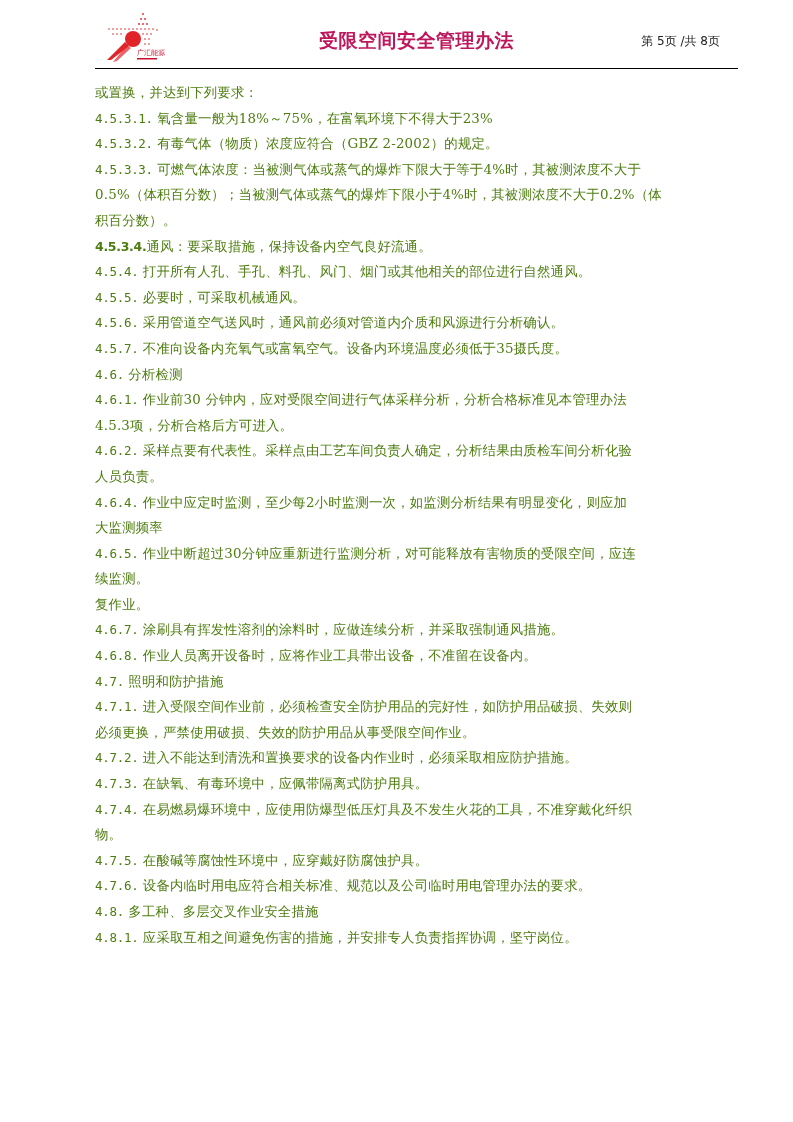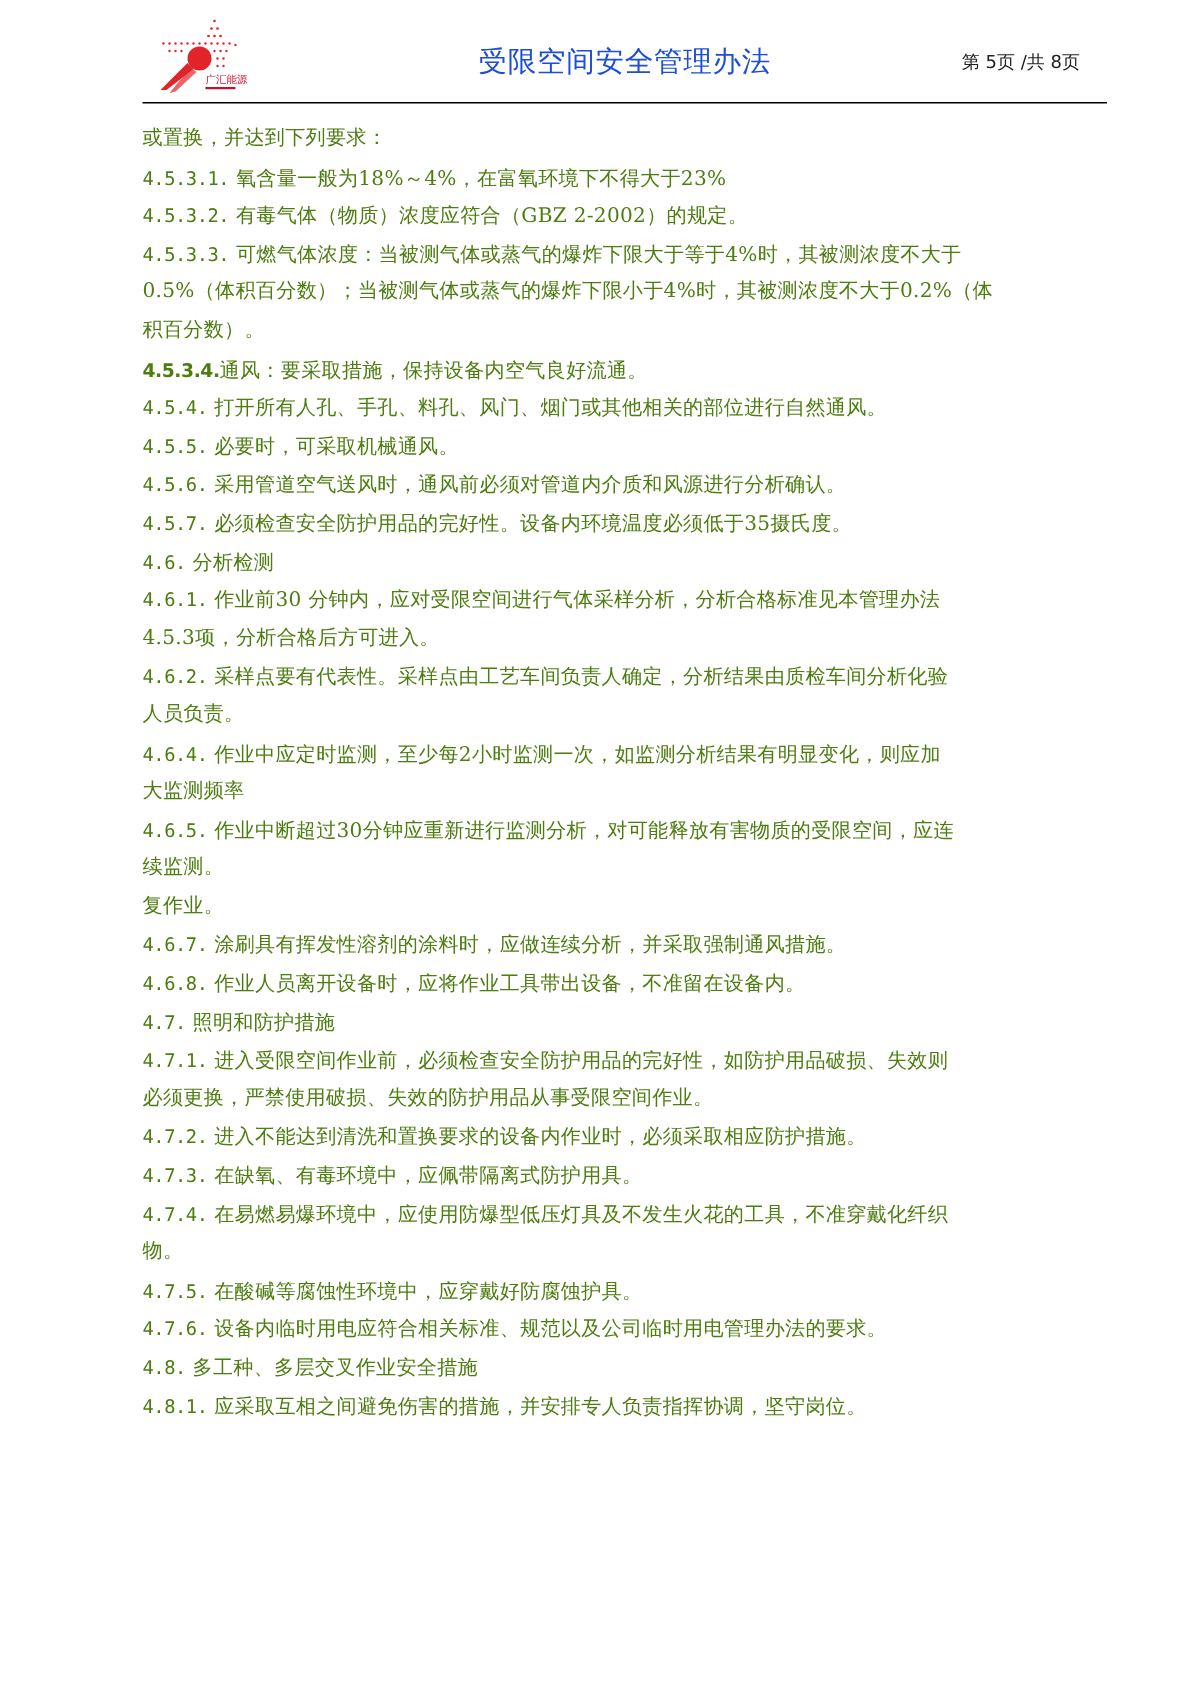--- a/index.html
+++ b/index.html
@@ -1,21 +1,21 @@
 <!DOCTYPE html>
 <html><head>
 <meta charset="utf-8">
 <style>
   html, body { margin: 0; padding: 0; background: #ffffff; }
   body { width: 793px; height: 1122px; position: relative; overflow: hidden;
          font-family: "DejaVu Serif", "Liberation Serif", serif; color: #111; }
   .header { position: absolute; left: 95px; top: 0; width: 643px; height: 69px; }
   .logo { position: absolute; left: 8px; top: 8px; width: 62px; height: 56px; }
   .doc-title { position: absolute; left: 0; right: 0; top: 28px; text-align: center;
-               font-family: "DejaVu Sans", "Liberation Sans", sans-serif; font-size: 19px; color: #1d4ed8; letter-spacing: 0.5px; }
+               font-family: "DejaVu Sans", "Liberation Sans", sans-serif; font-size: 19px; color: #be185d; letter-spacing: 0.5px; font-weight: bold; }
   .page-num { position: absolute; right: 18px; top: 33px; font-size: 12px;
               font-family: "DejaVu Sans", "Liberation Sans", sans-serif; color: #222; }
   .header-rule { position: absolute; left: 95px; top: 68px; width: 643px; height: 0; border-top: 1.3px solid #000; }
   .content { position: absolute; left: 95px; top: 80px; width: 645px; }
   .line { height: 25.6px; line-height: 25.6px; font-size: 13.4px; white-space: nowrap; color: #4d7c0f; letter-spacing: 0.2px; }
   .num { font-family: "DejaVu Sans Mono", "Liberation Mono", monospace; font-size: 12.5px; letter-spacing: -0.3px; }
   .num-sans { font-family: "DejaVu Sans", "Liberation Sans", sans-serif; font-size: 12.5px; font-weight: bold; letter-spacing: -0.3px; }
 </style>
 </head>
 <body>
@@ -59,30 +59,30 @@
     <text x="34" y="47" font-size="7" fill="#c8102e" font-family="DejaVu Sans, sans-serif">广汇能源</text>
     <rect x="34" y="50" width="20" height="1.5" fill="#c8102e"></rect>
   </svg>
   <div class="doc-title">受限空间安全管理办法</div>
   <div class="page-num">第 5页 /共 8页</div>
 </div>
 <div class="header-rule"></div>
 
 <div class="content" id="content">
     <div class="line"><span>或置换，并达到下列要求：</span></div>
-    <div class="line"><span class="num">4.5.3.1.</span><span> 氧含量一般为18%～4%，在富氧环境下不得大于23%</span></div>
+    <div class="line"><span class="num">4.5.3.1.</span><span> 氧含量一般为18%～75%，在富氧环境下不得大于23%</span></div>
     <div class="line"><span class="num">4.5.3.2.</span><span> 有毒气体（物质）浓度应符合（GBZ 2-2002）的规定。</span></div>
     <div class="line"><span class="num">4.5.3.3.</span><span> 可燃气体浓度：当被测气体或蒸气的爆炸下限大于等于4%时，其被测浓度不大于</span></div>
     <div class="line"><span>0.5%（体积百分数）；当被测气体或蒸气的爆炸下限小于4%时，其被测浓度不大于0.2%（体</span></div>
     <div class="line"><span>积百分数）。</span></div>
     <div class="line"><span class="num-sans">4.5.3.4.</span><span>通风：要采取措施，保持设备内空气良好流通。</span></div>
     <div class="line"><span class="num">4.5.4.</span><span> 打开所有人孔、手孔、料孔、风门、烟门或其他相关的部位进行自然通风。</span></div>
     <div class="line"><span class="num">4.5.5.</span><span> 必要时，可采取机械通风。</span></div>
     <div class="line"><span class="num">4.5.6.</span><span> 采用管道空气送风时，通风前必须对管道内介质和风源进行分析确认。</span></div>
-    <div class="line"><span class="num">4.5.7.</span><span> 必须检查安全防护用品的完好性。设备内环境温度必须低于35摄氏度。</span></div>
+    <div class="line"><span class="num">4.5.7.</span><span> 不准向设备内充氧气或富氧空气。设备内环境温度必须低于35摄氏度。</span></div>
     <div class="line"><span class="num">4.6.</span><span> 分析检测</span></div>
     <div class="line"><span class="num">4.6.1.</span><span> 作业前30 分钟内，应对受限空间进行气体采样分析，分析合格标准见本管理办法</span></div>
     <div class="line"><span>4.5.3项，分析合格后方可进入。</span></div>
     <div class="line"><span class="num">4.6.2.</span><span> 采样点要有代表性。采样点由工艺车间负责人确定，分析结果由质检车间分析化验</span></div>
     <div class="line"><span>人员负责。</span></div>
     <div class="line"><span class="num">4.6.4.</span><span> 作业中应定时监测，至少每2小时监测一次，如监测分析结果有明显变化，则应加</span></div>
     <div class="line"><span>大监测频率</span></div>
     <div class="line"><span class="num">4.6.5.</span><span> 作业中断超过30分钟应重新进行监测分析，对可能释放有害物质的受限空间，应连</span></div>
     <div class="line"><span>续监测。</span></div>
     <div class="line"><span>复作业。</span></div>

